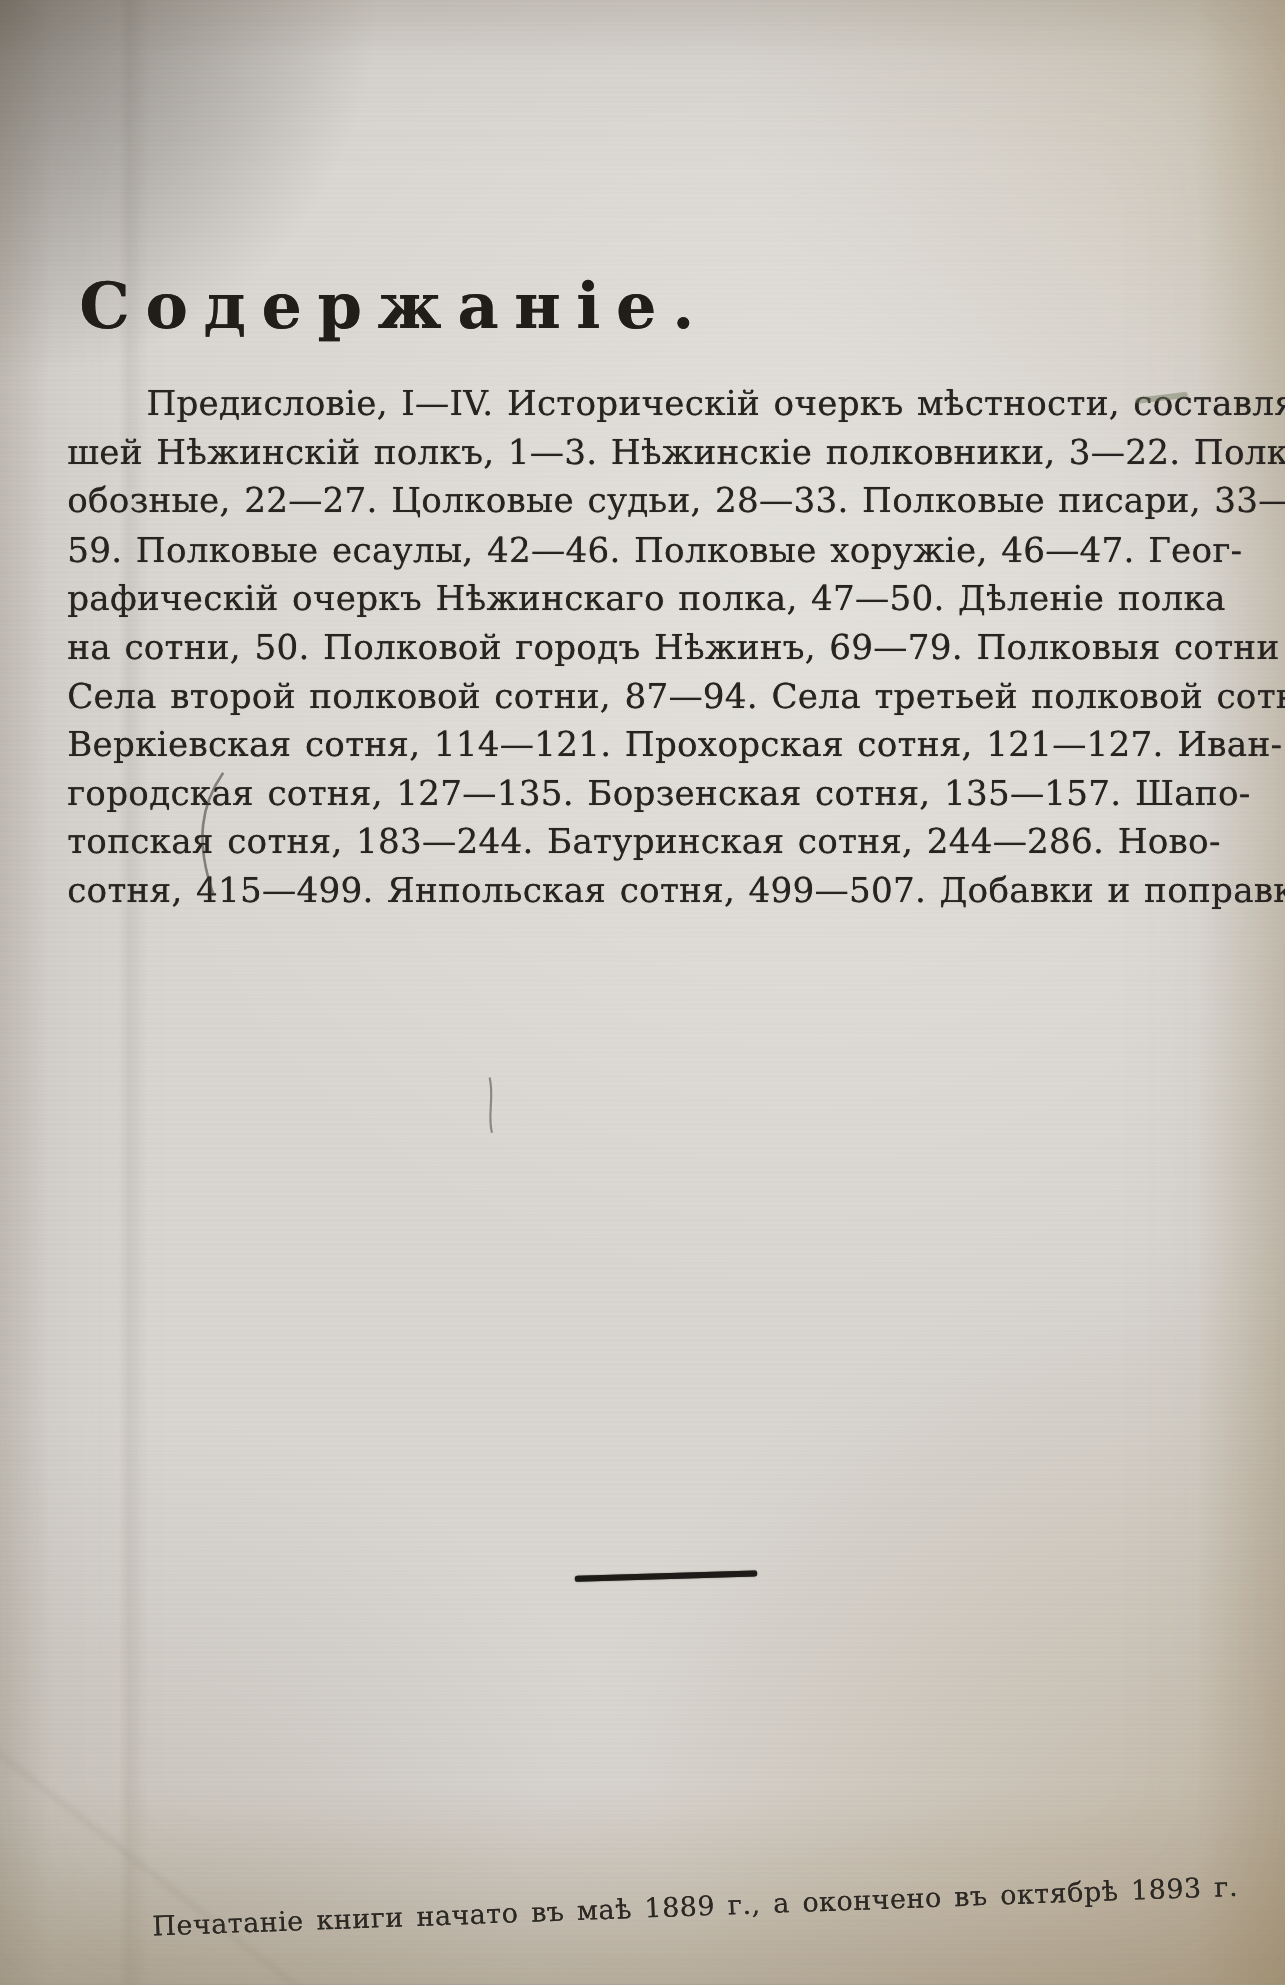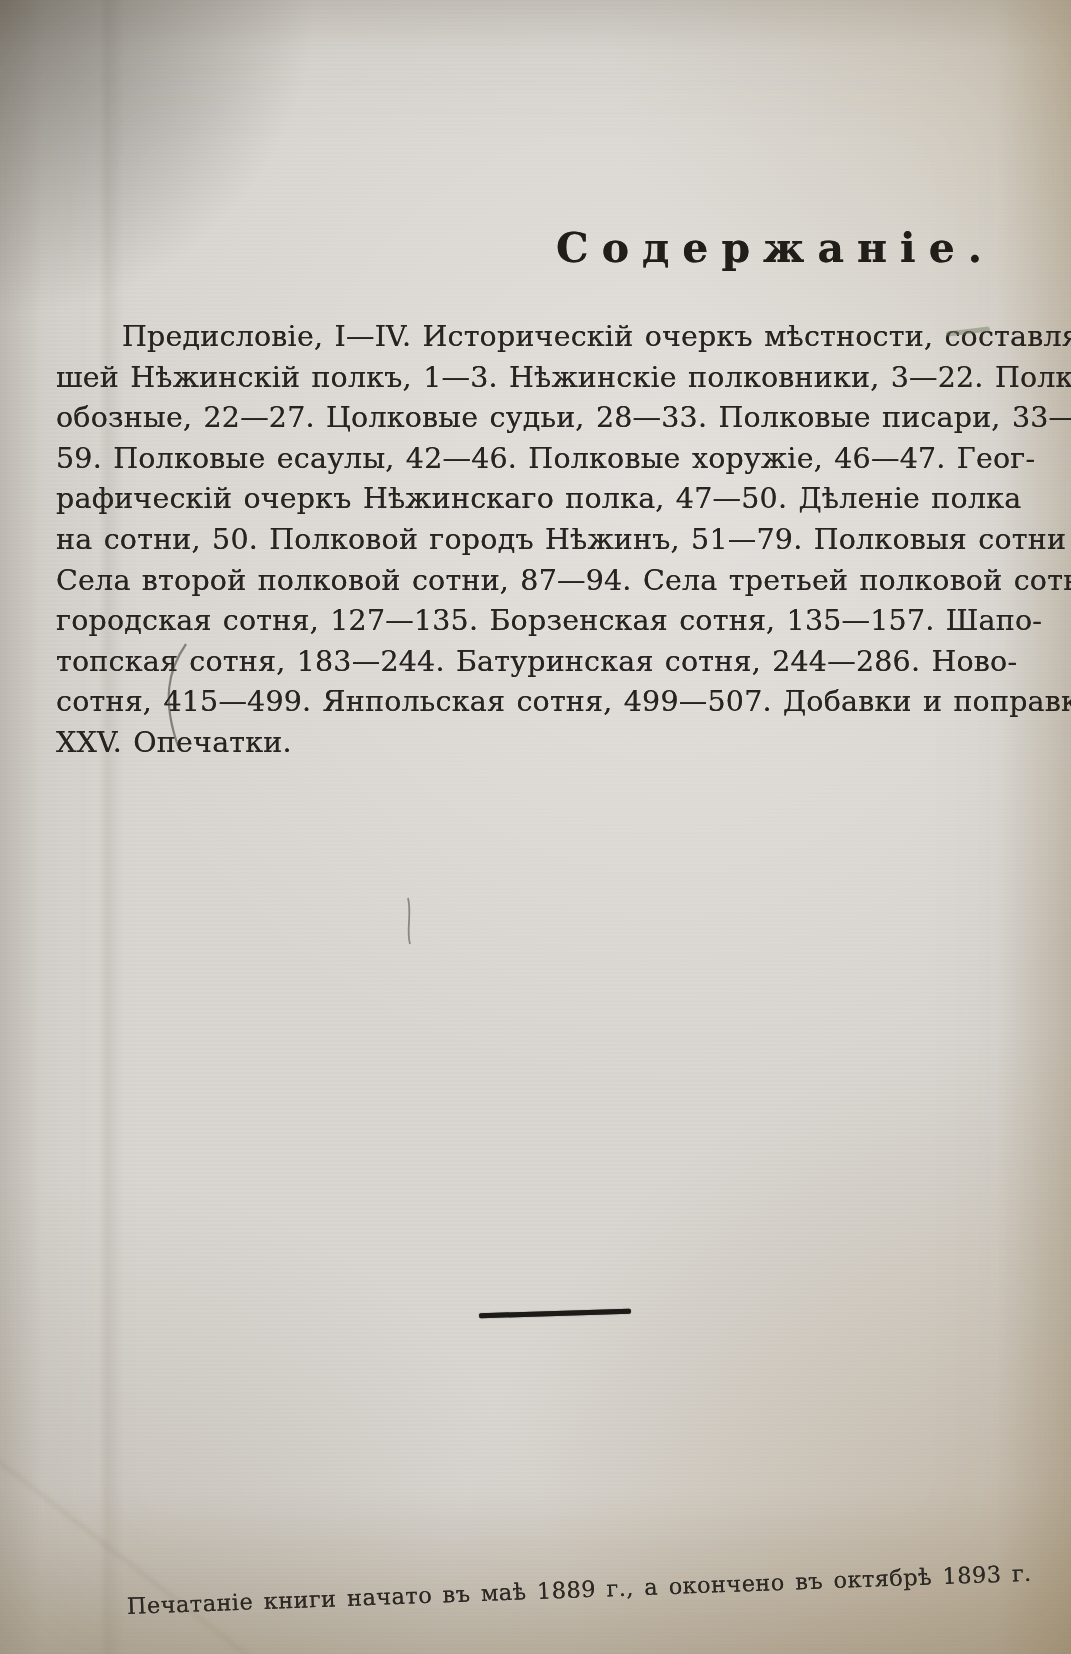--- a/index.html
+++ b/index.html
@@ -21,26 +21,26 @@
       linear-gradient(to left, rgba(158,138,100,0.30) 0%, rgba(158,138,100,0) 7%),
       linear-gradient(to top, rgba(148,128,92,0.33) 0%, rgba(148,128,92,0) 10%),
       linear-gradient(to right, rgba(110,98,78,0.16) 0%, rgba(110,98,78,0) 4%),
       linear-gradient(to bottom, rgba(110,98,78,0.14) 0%, rgba(110,98,78,0) 3%),
       linear-gradient(to right, rgba(0,0,0,0) 9.2%, rgba(100,90,75,0.10) 10%, rgba(0,0,0,0) 11.6%),
       repeating-linear-gradient(0deg, rgba(0,0,0,0.012) 0 2px, rgba(255,255,255,0.012) 2px 4px);
     box-shadow: inset 0 0 140px rgba(95,85,62,0.18);
   }
   .title {
     position: absolute;
-    left: 55px;
+    left: 66px;
     top: 224px;
     width: 940px;
     margin: 0;
-    text-align: right;
-    font-size: 41px;
+    text-align: left;
+    font-size: 53px;
     font-weight: 700;
     letter-spacing: 13px;
     color: #211e1a;
     text-shadow: 0 0 0.5px rgba(30,27,23,0.7);
   }
   .toc {
     position: absolute;
     left: 56px;
     top: 317px;
     width: 934px;
@@ -108,26 +108,26 @@
 <div class="page">
 
   <h1 class="title">Содержаніе.</h1>
 
   <div class="toc">
       <div class="toc-line first-line">Предисловіе, I—IV. Историческій очеркъ мѣстности, составляв-</div>
       <div class="toc-line">шей Нѣжинскій полкъ, 1—3. Нѣжинскіе полковники, 3—22. Полковые</div>
       <div class="toc-line">обозные, 22—27. Цолковые судьи, 28—33. Полковые писари, 33—</div>
       <div class="toc-line">59. Полковые есаулы, 42—46. Полковые хоружіе, 46—47. Геог-</div>
       <div class="toc-line">рафическій очеркъ Нѣжинскаго полка, 47—50. Дѣленіе полка</div>
-      <div class="toc-line">на сотни, 50. Полковой городъ Нѣжинъ, 51—79. Полковыя сотни</div>
+      <div class="toc-line">на сотни, 50. Полковой городъ Нѣжинъ, 69—79. Полковыя сотни</div>
       <div class="toc-line">Села второй полковой сотни, 87—94. Села третьей полковой сотни,</div>
+      <div class="toc-line">Веркіевская сотня, 114—121. Прохорская сотня, 121—127. Иван-</div>
       <div class="toc-line">городская сотня, 127—135. Борзенская сотня, 135—157. Шапо-</div>
       <div class="toc-line">топская сотня, 183—244. Батуринская сотня, 244—286. Ново-</div>
       <div class="toc-line">сотня, 415—499. Янпольская сотня, 499—507. Добавки и поправки,</div>
-      <div class="toc-line">XXV. Опечатки.</div>
     </div>
 
   <div class="divider"></div>
 
   <div class="footer">Печатаніе книги начато въ маѣ 1889 г., а окончено въ октябрѣ 1893 г.</div>
 
   <div class="pencil-mark mark-dash"></div>
 
   <svg class="pencil-mark" style="left:148px; top:640px;" width="60" height="110" viewBox="0 0 60 110">
     <path d="M 38 4 C 20 30, 14 60, 30 106" fill="none" stroke="rgba(60,56,48,0.55)" stroke-width="2.2"></path>

